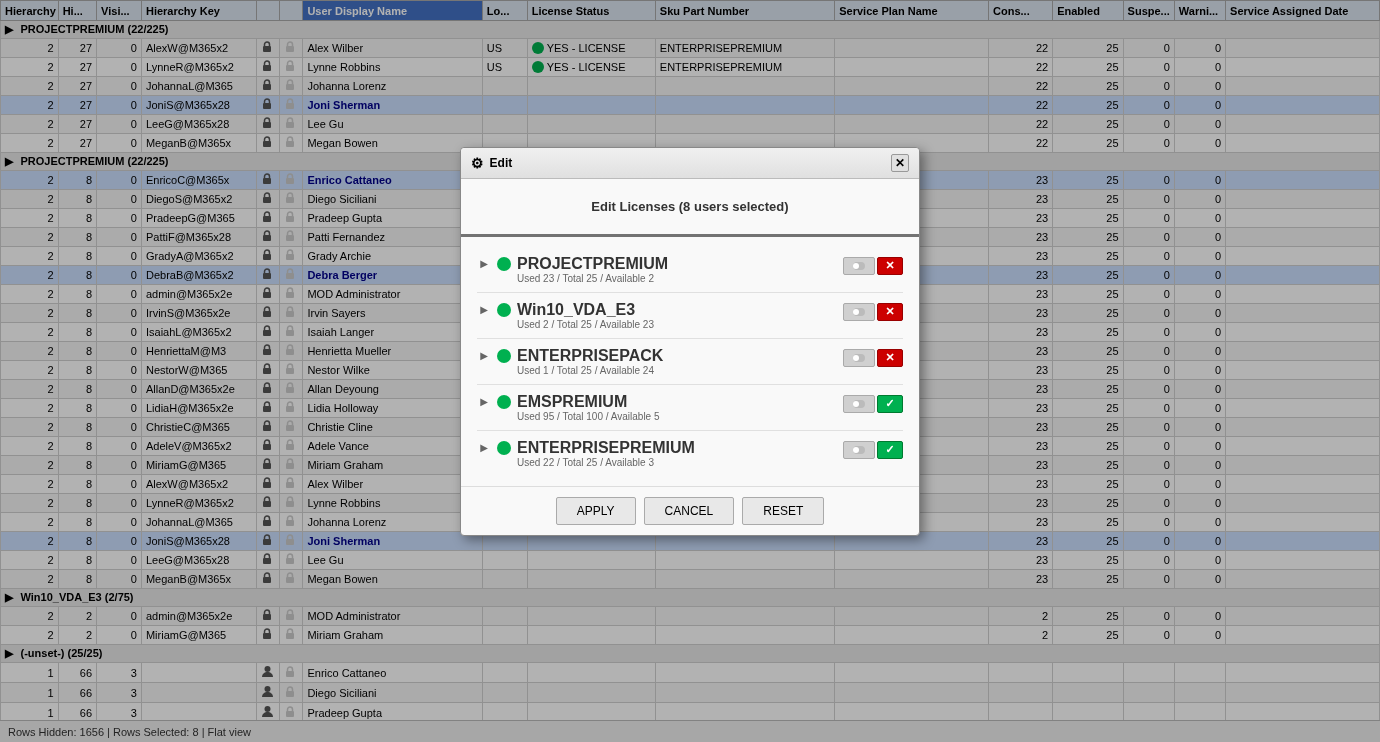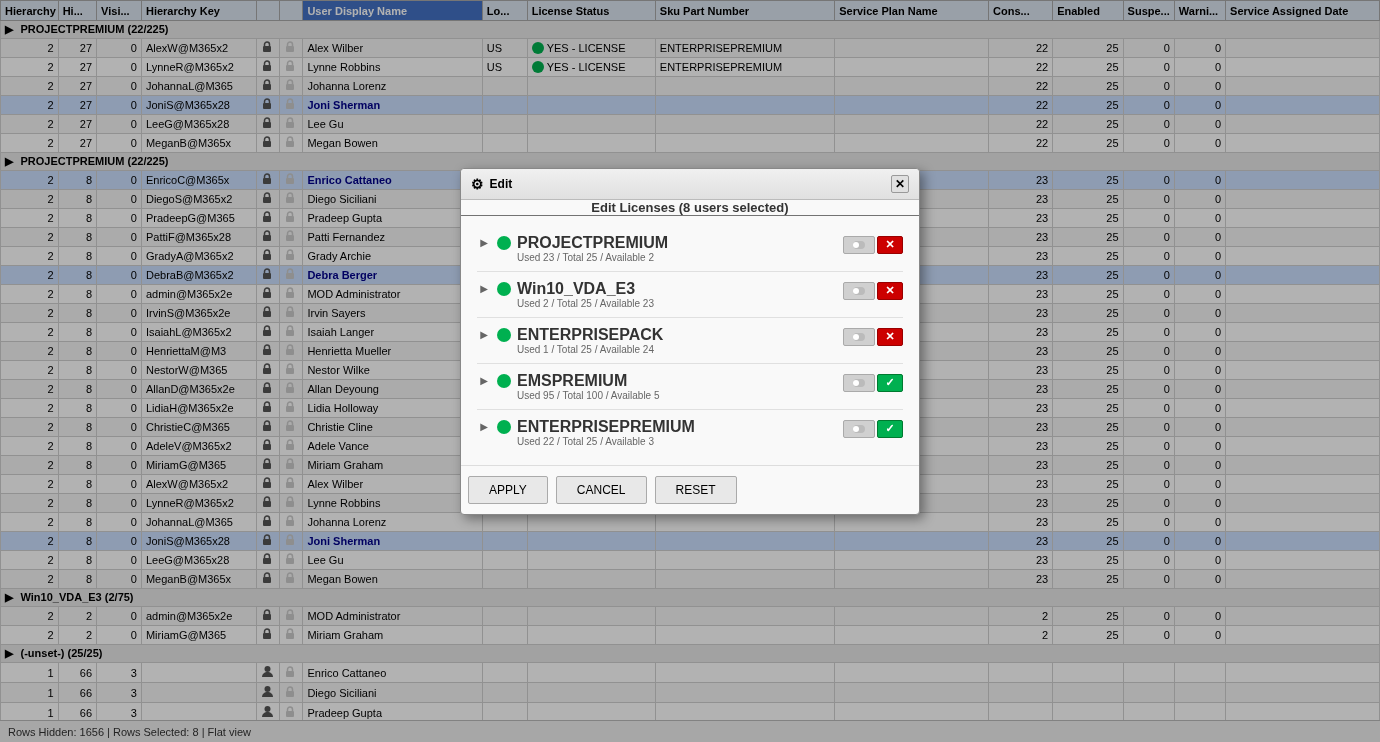--- a/index.html
+++ b/index.html
@@ -180,25 +180,25 @@
       display: flex;
       align-items: center;
       justify-content: center;
       cursor: pointer;
       font-size: 12px;
       font-weight: bold;
     }
 
     .modal-title-bar {
       text-align: center;
-      padding: 0;
+      padding: 20px;
       font-size: 13px;
       font-weight: bold;
       color: #333;
-      border-bottom: 1px solid #737373;
+      border-bottom: 3px solid #737373;
     }
 
     .modal-body {
       padding: 10px 16px;
       max-height: 380px;
       overflow-y: auto;
     }
 
     .license-item {
       border-bottom: 1px solid #e0e0e0;
@@ -294,20 +294,21 @@
       cursor: pointer;
       color: white;
       font-size: 11px;
       font-weight: bold;
     }
 
     .modal-footer {
       padding: 10px 7px;
       border-top: 1px solid #ddd;
       display: flex;
+      justify-content: center;
       gap: 8px;
     }
 
     .footer-btn {
       padding: 6px 20px;
       border: 1px solid #aaa;
       border-radius: 2px;
       font-size: 12px;
       cursor: pointer;
       background: #e8e8e8;

